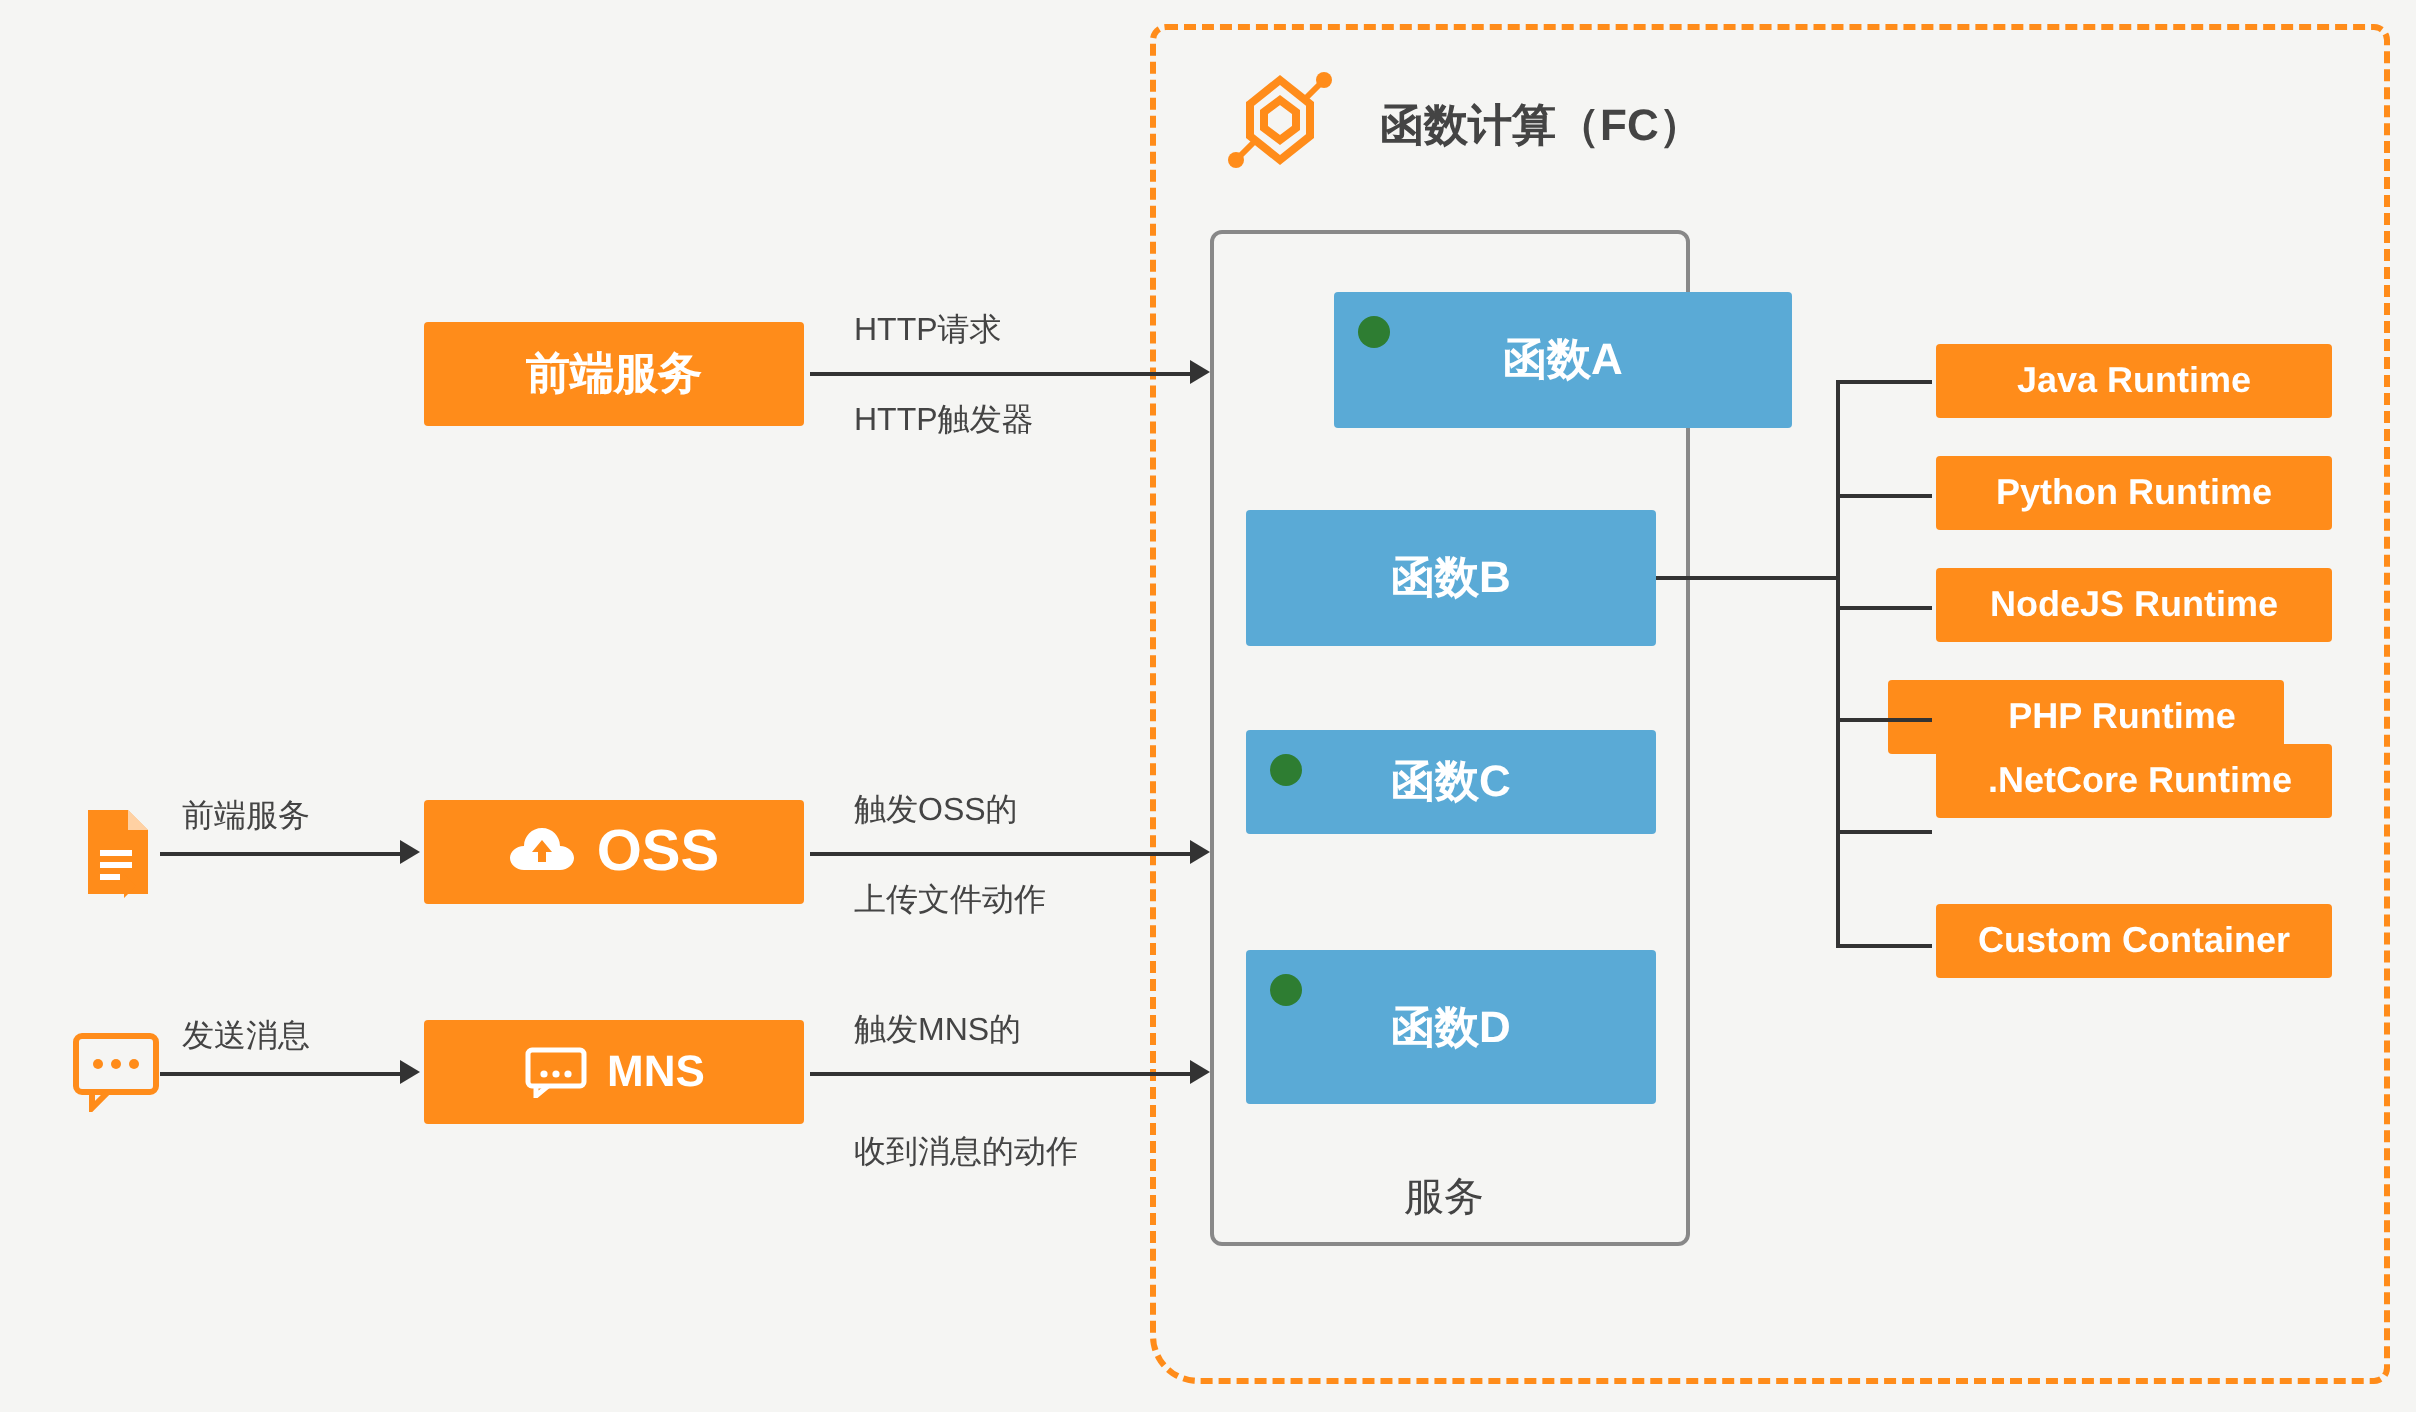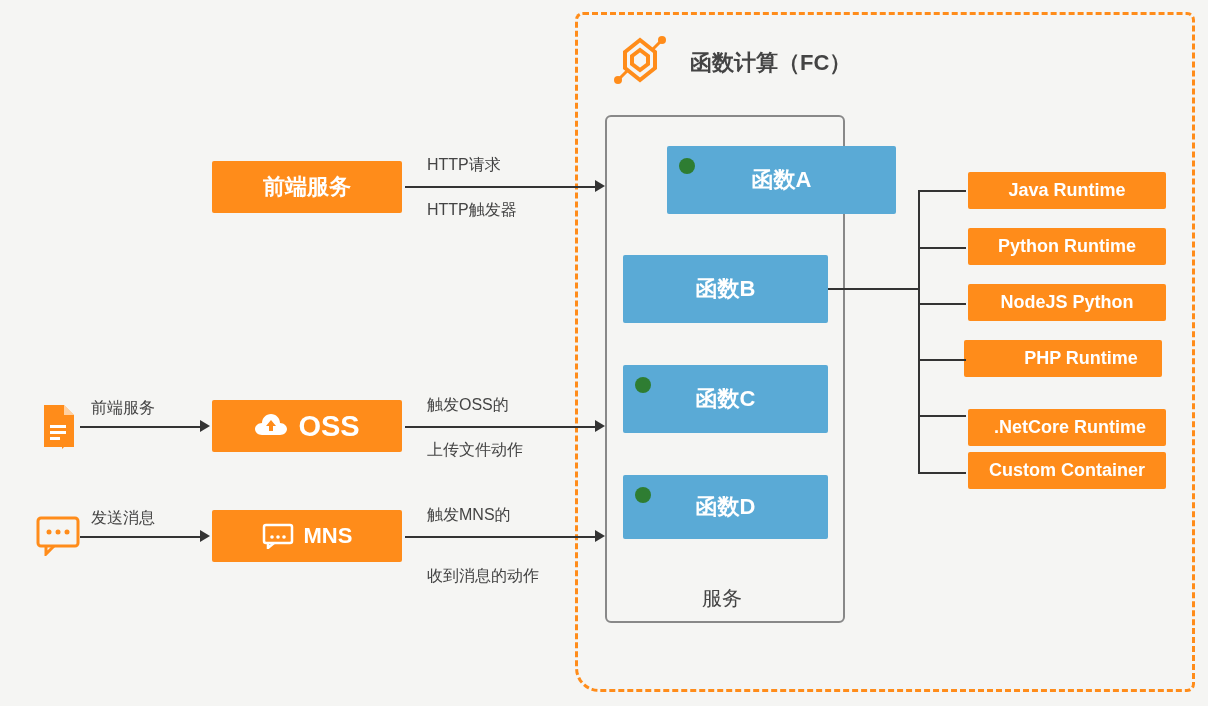--- a/index.html
+++ b/index.html
@@ -40,25 +40,25 @@
 
 <div class="service-box" style="left:605px; top:115px; width:240px; height:508px;"></div>
 
 <div class="blue-box" style="position:absolute; left:623px; top:146px; width:229px; height:68px;margin-left:44px;">
   <div class="green-dot"></div>
   <span>函数A</span>
 </div>
 <div class="blue-box" style="position:absolute; left:623px; top:255px; width:205px; height:68px;">
   <span>函数B</span>
 </div>
-<div class="blue-box" style="position:absolute; left:623px; top:365px; width:205px; height:68px;">
+<div class="blue-box" style="position:absolute; left:623px; top:365px; width:205px; height:52px;">
   <div class="green-dot"></div>
   <span>函数C</span>
 </div>
-<div class="blue-box" style="position:absolute; left:623px; top:475px; width:205px; height:64px;">
+<div class="blue-box" style="position:absolute; left:623px; top:475px; width:205px; height:77px;">
   <div class="green-dot"></div>
   <span>函数D</span>
 </div>
 
 <div class="service-label" style="left:702px; top:585px;">服务</div>
 
 <div class="orange-box" style="position:absolute; left:212px; top:161px; width:190px; height:52px; font-size:22px;">
   <span>前端服务</span>
 </div>
 
@@ -112,23 +112,23 @@
 
 <div class="arrow-line" style="left:405px; top:186px; width:190px;"></div>
 <div class="arrow-head" style="left:595px; top:180px;"></div>
 <div class="arrow-line" style="left:405px; top:426px; width:190px;"></div>
 <div class="arrow-head" style="left:595px; top:420px;"></div>
 <div class="arrow-line" style="left:405px; top:536px; width:190px;"></div>
 <div class="arrow-head" style="left:595px; top:530px;"></div>
 
 <div class="runtime-box" style="left:968px; top:172px;">Java Runtime</div>
 <div class="runtime-box" style="left:968px; top:228px;">Python Runtime</div>
-<div class="runtime-box" style="left:968px; top:284px;">NodeJS Python</div>
-<div class="runtime-box" style="left:964px; top:340px;padding-left:42px;">PHP Runtime</div>
-<div class="runtime-box" style="left:968px; top:409px;padding-left:12px;">.NetCore Runtime</div>
+<div class="runtime-box" style="left:968px; top:284px;">NodeJS Runtime</div>
+<div class="runtime-box" style="left:944px; top:340px;padding-left:42px;">PHP Runtime</div>
+<div class="runtime-box" style="left:968px; top:372px;padding-left:12px;">.NetCore Runtime</div>
 <div class="runtime-box" style="left:968px; top:452px;">Custom Container</div>
 
 <div class="bracket-line" style="left:828px; top:288px; width:90px; height:2px;"></div>
 <div class="bracket-line" style="left:918px; top:190px; width:2px; height:284px;"></div>
 <div class="bracket-line" style="left:918px; top:190px; width:48px; height:2px;"></div>
 <div class="bracket-line" style="left:918px; top:247px; width:48px; height:2px;"></div>
 <div class="bracket-line" style="left:918px; top:303px; width:48px; height:2px;"></div>
 <div class="bracket-line" style="left:918px; top:359px; width:48px; height:2px;"></div>
 <div class="bracket-line" style="left:918px; top:415px; width:48px; height:2px;"></div>
 <div class="bracket-line" style="left:918px; top:472px; width:48px; height:2px;"></div>

